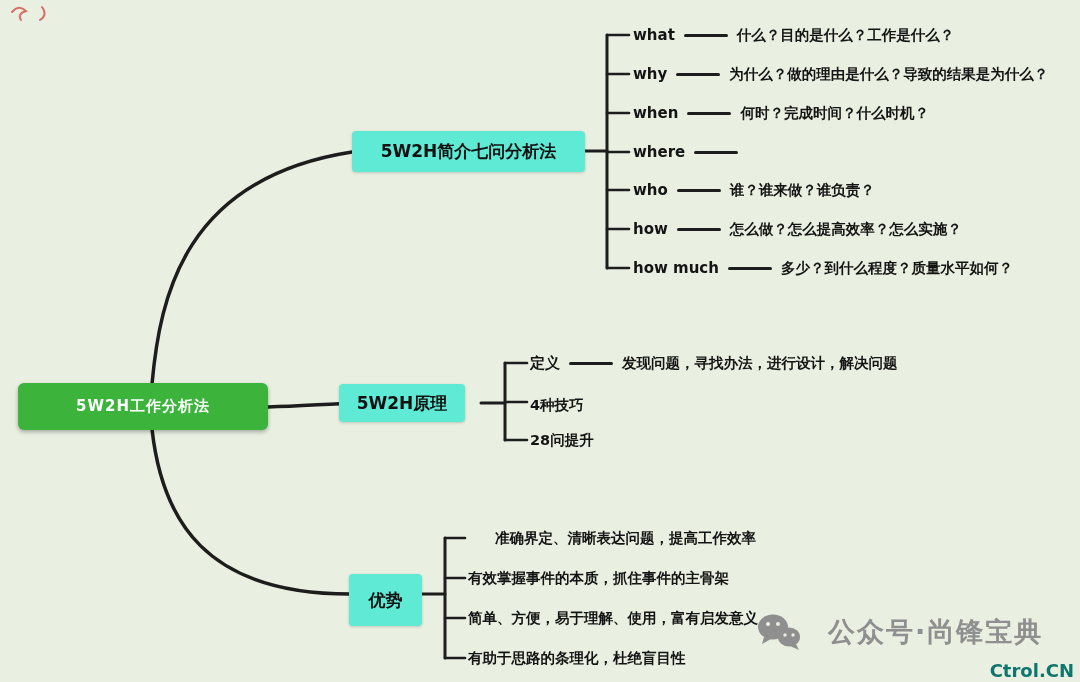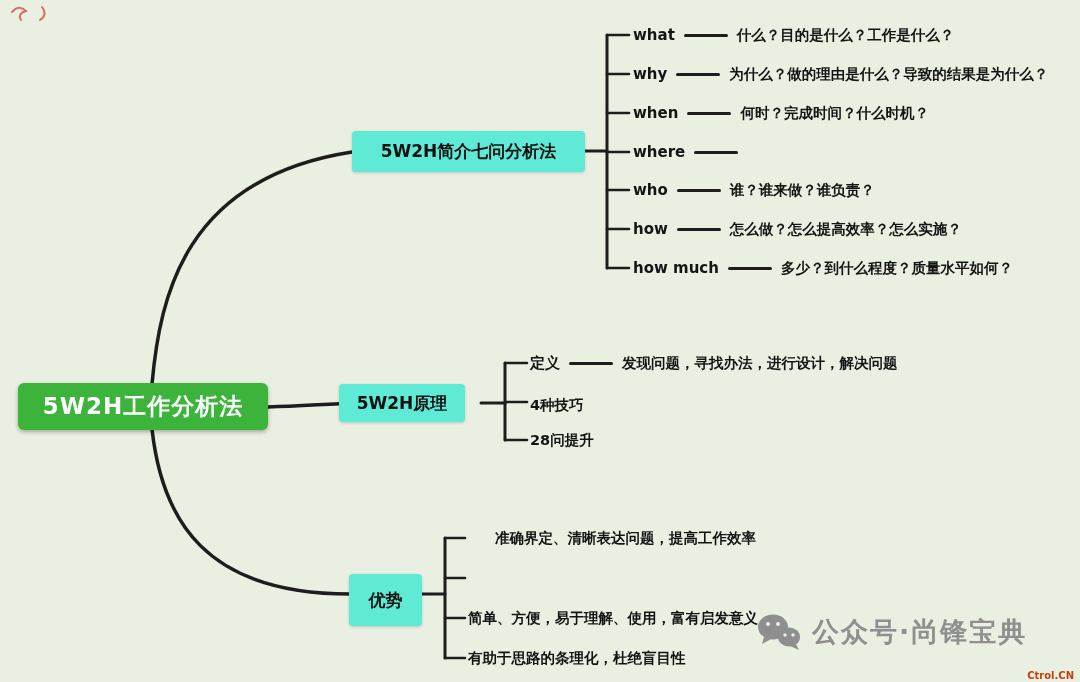--- a/index.html
+++ b/index.html
@@ -5,44 +5,44 @@
   * { margin:0; padding:0; box-sizing:border-box; }
   html,body { width:1080px; height:682px; }
   body { font-family:"DejaVu Sans","Liberation Sans",sans-serif; }
   .canvas { position:relative; width:1080px; height:682px; background:#e9f0e2; overflow:hidden; }
   .svg-layer { position:absolute; left:0; top:0; width:1080px; height:682px; }
 
   .node { position:absolute; display:flex; align-items:center; justify-content:center; white-space:nowrap; }
   .root-node {
     left:18px; top:383px; width:250px; height:47px;
     background:#3cb43c; border-radius:6px;
-    color:#ffffff; font-size:23px; font-weight:bold; letter-spacing:1px;
+    color:#ffffff; font-size:15px; font-weight:bold; letter-spacing:1px;
     box-shadow:0 2px 4px rgba(0,0,0,0.3);
   }
   .branch-node {
     background:#5eead4; border-radius:4px;
     color:#111; font-weight:bold;
     box-shadow:0 1px 3px rgba(0,0,0,0.18);
   }
   #branch1 { left:352px; top:131px; width:233px; height:41px; font-size:17px; }
   #branch2 { left:339px; top:384px; width:126px; height:38px; font-size:17px; }
   #branch3 { left:349px; top:574px; width:73px;  height:52px; font-size:17px; }
 
   .row { position:absolute; display:flex; align-items:center; height:22px; color:#141414; font-weight:bold; }
   .row .label { font-size:15px; white-space:nowrap; }
   .row .link  { width:44px; height:0; border-top:3px solid #1d1d1d; margin:0 9px; border-radius:2px; }
   .row .desc  { font-size:14.5px; white-space:nowrap; }
 
   .leaf { position:absolute; height:22px; display:flex; align-items:center;
           font-size:14.5px; font-weight:bold; white-space:nowrap; color:#141414; }
 
   .watermark { position:absolute; left:756px; top:612px; display:flex; align-items:center; color:#8f8f8f; }
-  .watermark-text { font-size:27px; font-weight:bold; letter-spacing:2px; margin-left:10px; }
+  .watermark-text { font-size:27px; font-weight:bold; letter-spacing:2px; margin-left:26px; }
 
-  .footer { position:absolute; right:6px; bottom:1px; color:#c2410c; font-size:10px; font-weight:bold; }
+  .footer { position:absolute; right:6px; bottom:1px; color:#0f766e; font-size:18px; font-weight:bold; }
 </style>
 </head>
 <body>
 
 <div class="canvas">
 
   <svg class="svg-layer" viewBox="0 0 1080 682" xmlns="http://www.w3.org/2000/svg">
     <g stroke="#1d1d1d" fill="none" stroke-linecap="round">
 
       <g stroke="#d03a30" stroke-width="2" opacity="0.7">
@@ -124,20 +124,21 @@
 
   <div class="row" style="left:530px; top:352px;">
     <span class="label">定义</span>
     <span class="link"></span>
     <span class="desc">发现问题，寻找办法，进行设计，解决问题</span>
   </div>
   <div class="leaf" style="left:530px; top:370px;margin-top:24px;">4种技巧</div>
   <div class="leaf" style="left:530px; top:429px;">28问提升</div>
 
   <div class="leaf" style="left:468px; top:527px;margin-left:27px;">准确界定、清晰表达问题，提高工作效率</div>
+  <div class="leaf" style="left:468px; top:567px;">有效掌握事件的本质，抓住事件的主骨架</div>
   <div class="leaf" style="left:468px; top:607px;">简单、方便，易于理解、使用，富有启发意义</div>
   <div class="leaf" style="left:468px; top:647px;">有助于思路的条理化，杜绝盲目性</div>
 
   <div class="watermark">
     <svg width="46" height="40" viewBox="0 0 46 40">
       <ellipse cx="17" cy="15" rx="15" ry="12.5" fill="#8f8f8f"></ellipse>
       <path d="M8 25 L6 32 L15 27 Z" fill="#8f8f8f"></path>
       <circle cx="12" cy="12" r="2" fill="#e9f0e2"></circle>
       <circle cx="22" cy="12" r="2" fill="#e9f0e2"></circle>
       <ellipse cx="33" cy="25" rx="11" ry="9.5" fill="#8f8f8f"></ellipse>

